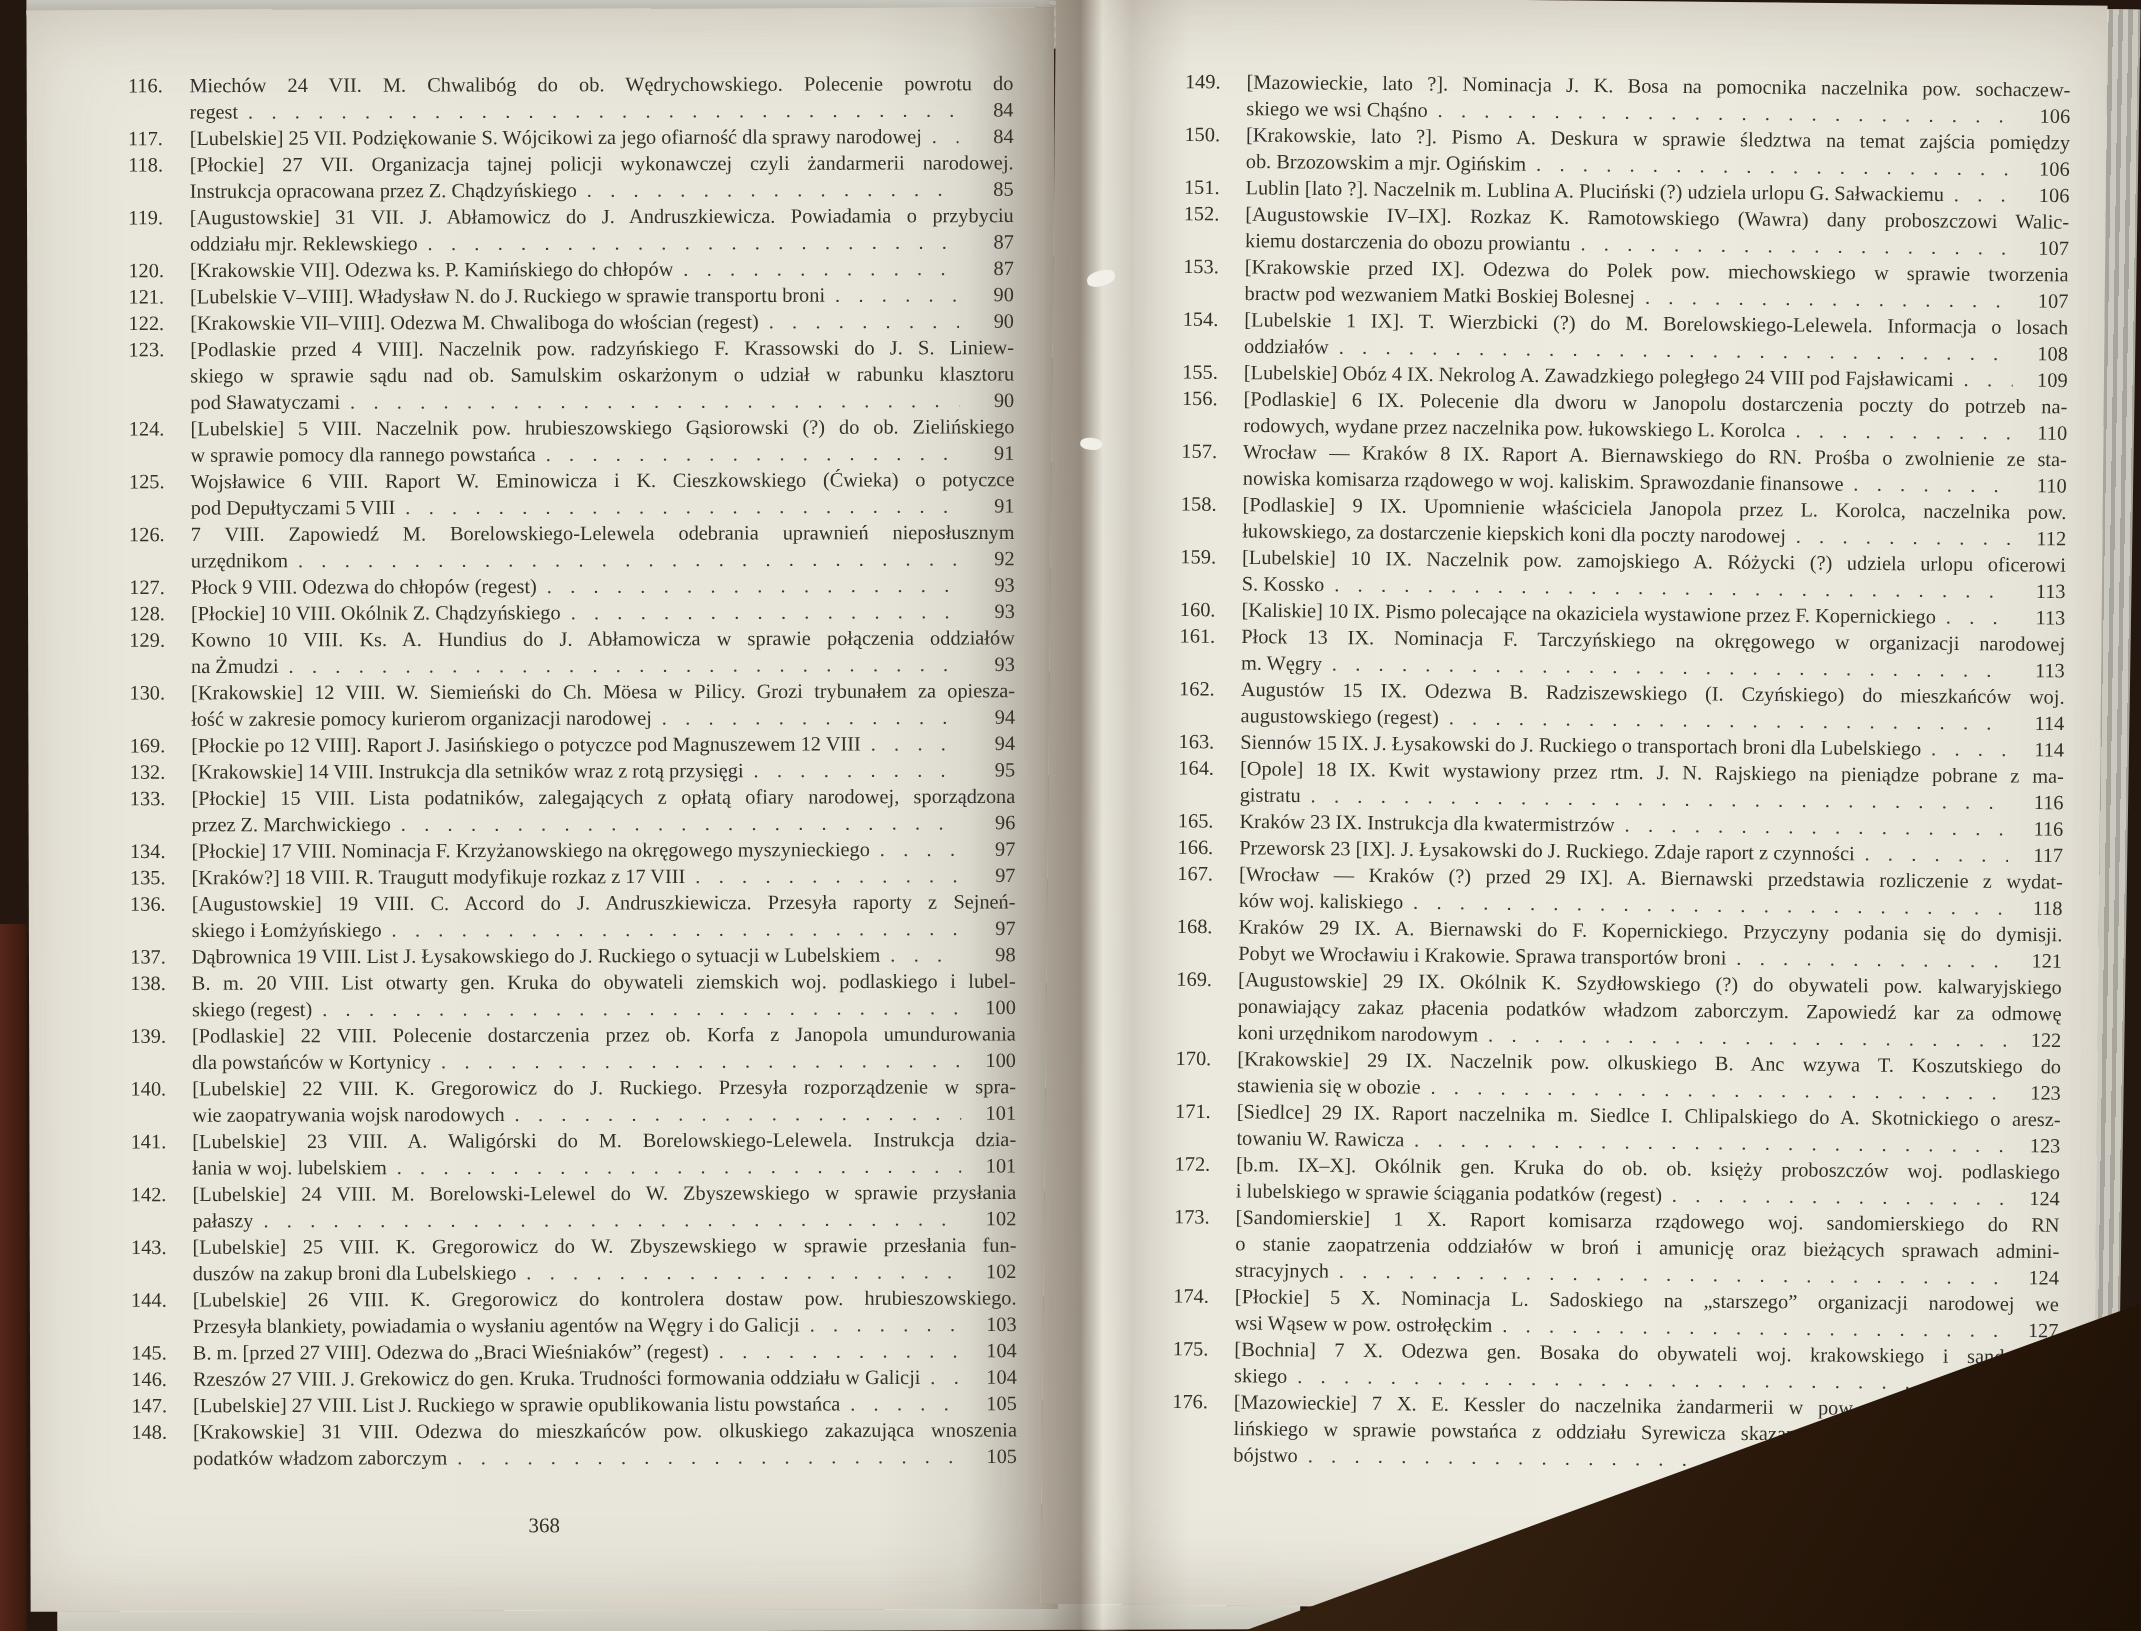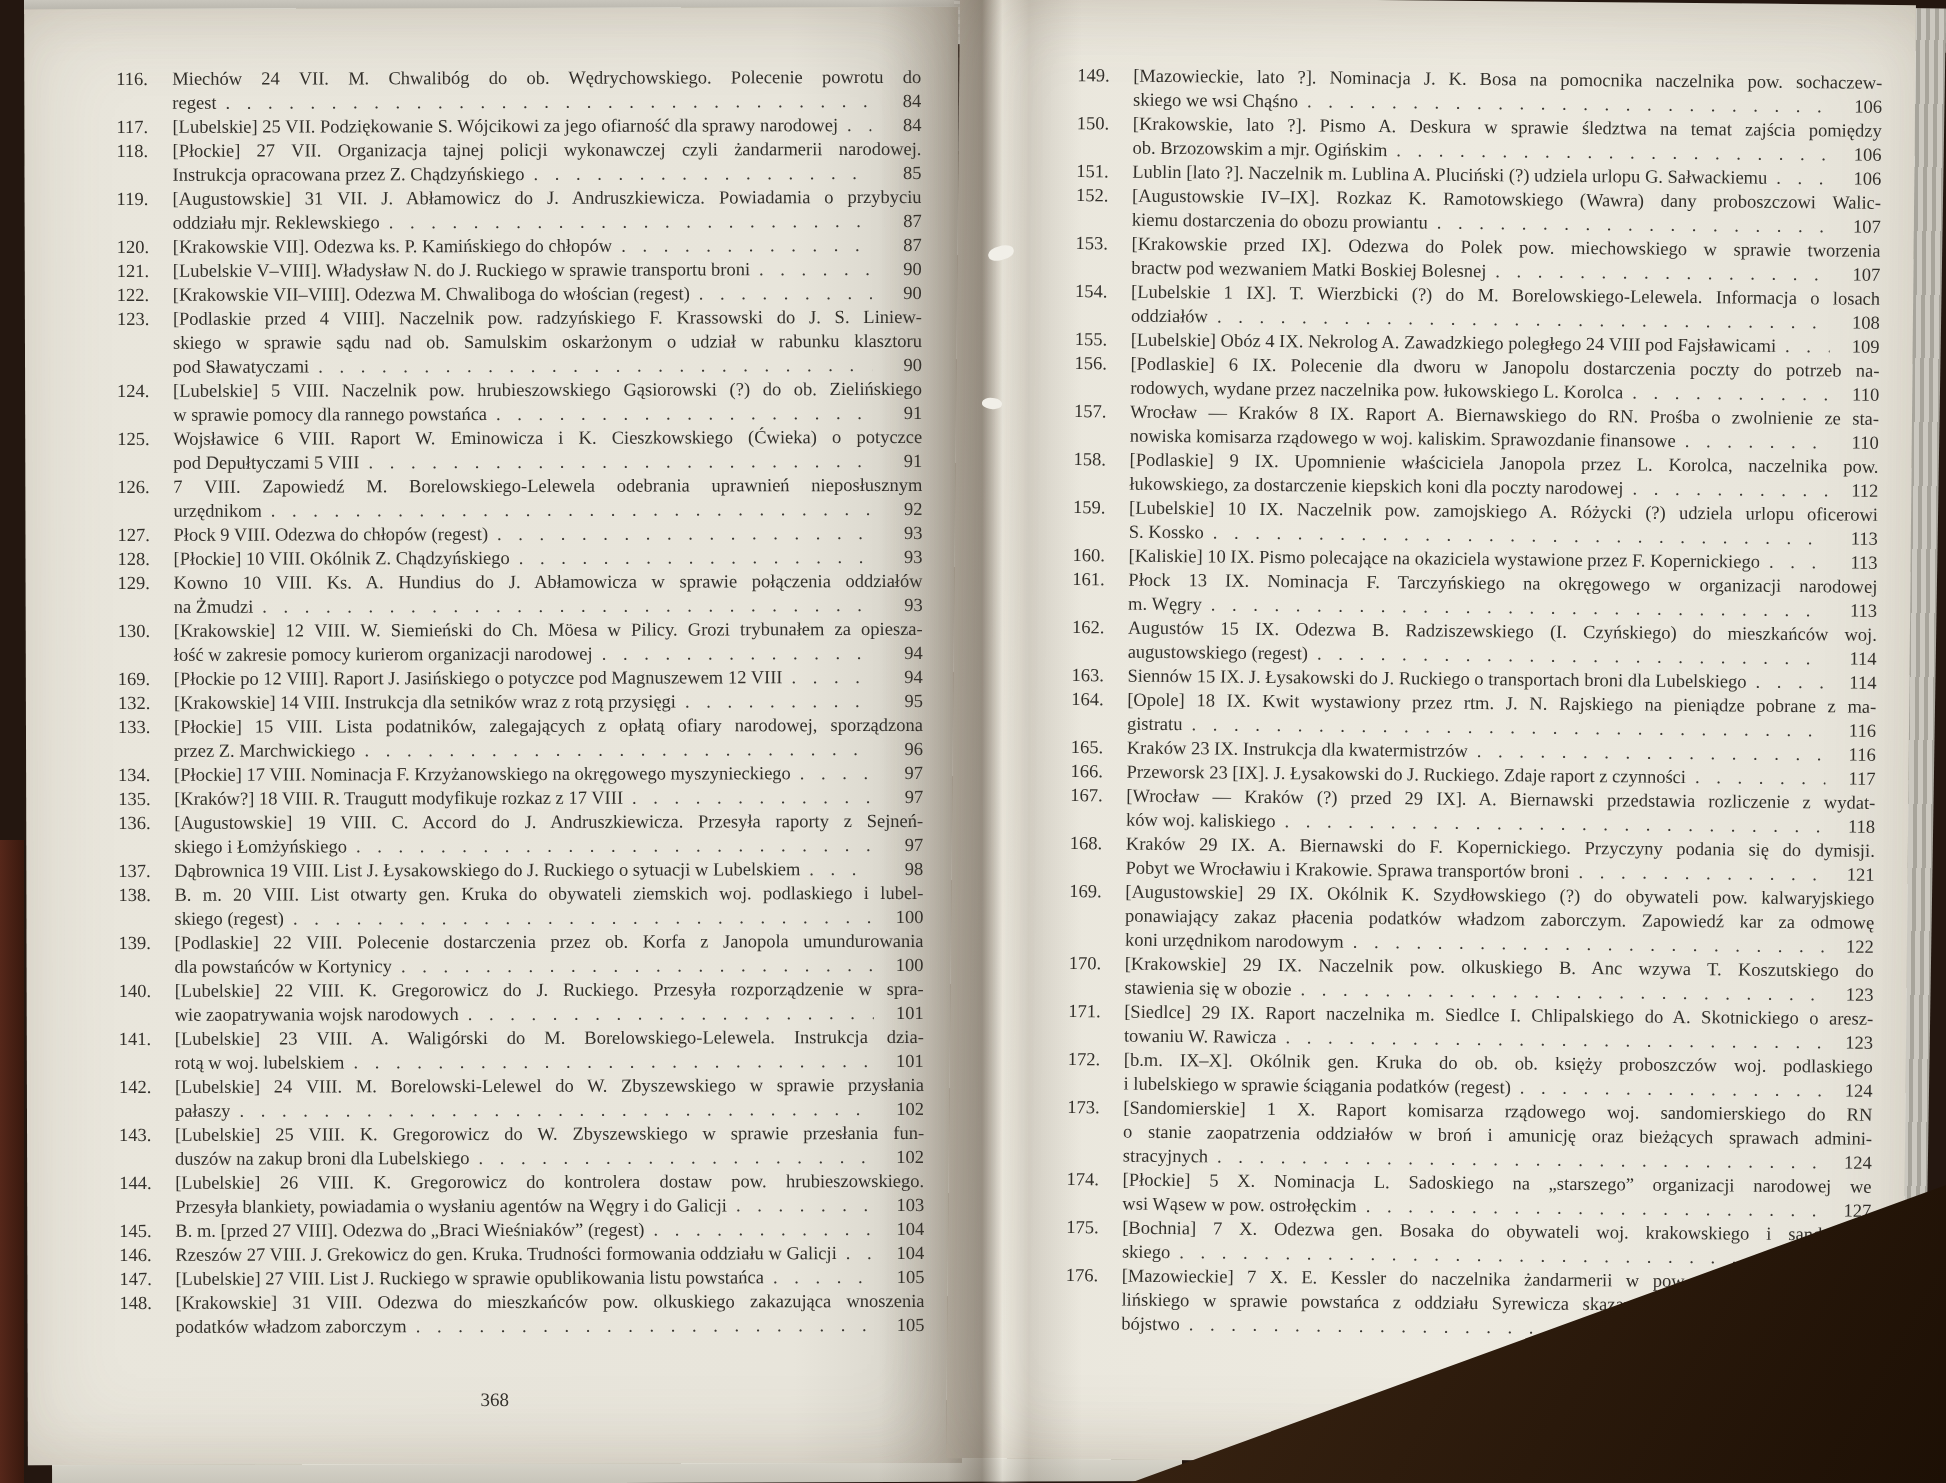--- a/index.html
+++ b/index.html
@@ -50,21 +50,21 @@
   .line.mid{text-align:justify;text-align-last:justify;max-height:24px;overflow:hidden;}
   .line.last{display:flex;align-items:baseline;}
   .line.cont{padding-left:56px;}
   .num{display:inline-block;width:56px;flex:0 0 56px;}
   .line.last .txt{flex:0 1 auto;min-width:0;overflow:hidden;white-space:nowrap;}
   .leader{flex:1 1 0;overflow:hidden;white-space:nowrap;min-width:0;padding-left:9px;color:#3a3732;}
   .leader::after{content:". . . . . . . . . . . . . . . . . . . . . . . . . . . . . . . . . . . . . . . . . . . . . . . . . . . . . . . . . . . . . . . . . . . .";
     letter-spacing:6px;}
   .pg{flex:0 0 50px;text-align:right;}
   .folio{position:absolute;left:50%;transform:translateX(-50%);font-size:19px;color:#33302b;}
-  .page.left .folio{bottom:53px;}
+  .page.left .folio{bottom:65px;}
   .page.right .folio{bottom:52px;}
 </style>
 </head>
 <body>
 
 <div class="stack-top"></div>
 <div class="stack-top-left"></div>
 <div class="fore-edge"></div>
 <div class="bottom-edges"></div>
 <div class="spine-left"></div>
@@ -269,21 +269,21 @@
           <div class="line mid first"><span class="num">140.</span><span class="txt">[Lubelskie] 22 VIII. K. Gregorowicz do J. Ruckiego. Przesyła rozporządzenie w spra-</span></div>
           <div class="line last cont">
             <span class="txt">wie zaopatrywania wojsk narodowych</span>
             <span class="leader"></span>
             <span class="pg">101</span>
           </div>
         </div>
         <div class="entry">
           <div class="line mid first"><span class="num">141.</span><span class="txt">[Lubelskie] 23 VIII. A. Waligórski do M. Borelowskiego-Lelewela. Instrukcja dzia-</span></div>
           <div class="line last cont">
-            <span class="txt">rotą w woj. lubelskiem</span>
+            <span class="txt">łania w woj. lubelskiem</span>
             <span class="leader"></span>
             <span class="pg">101</span>
           </div>
         </div>
         <div class="entry">
           <div class="line mid first"><span class="num">142.</span><span class="txt">[Lubelskie] 24 VIII. M. Borelowski-Lelewel do W. Zbyszewskiego w sprawie przysłania</span></div>
           <div class="line last cont">
             <span class="txt">pałaszy</span>
             <span class="leader"></span>
             <span class="pg">102</span>

